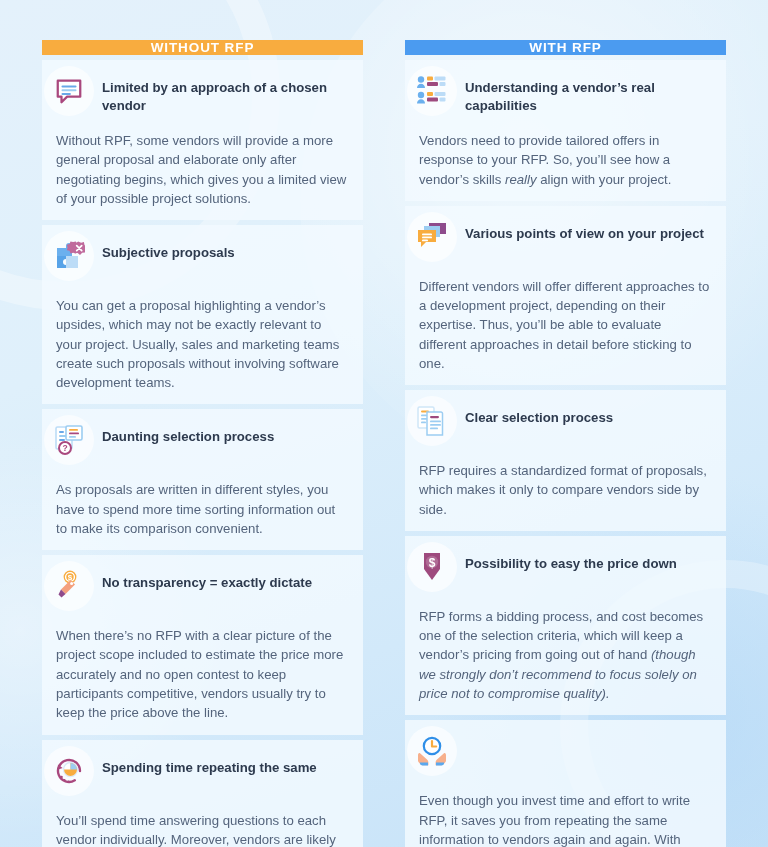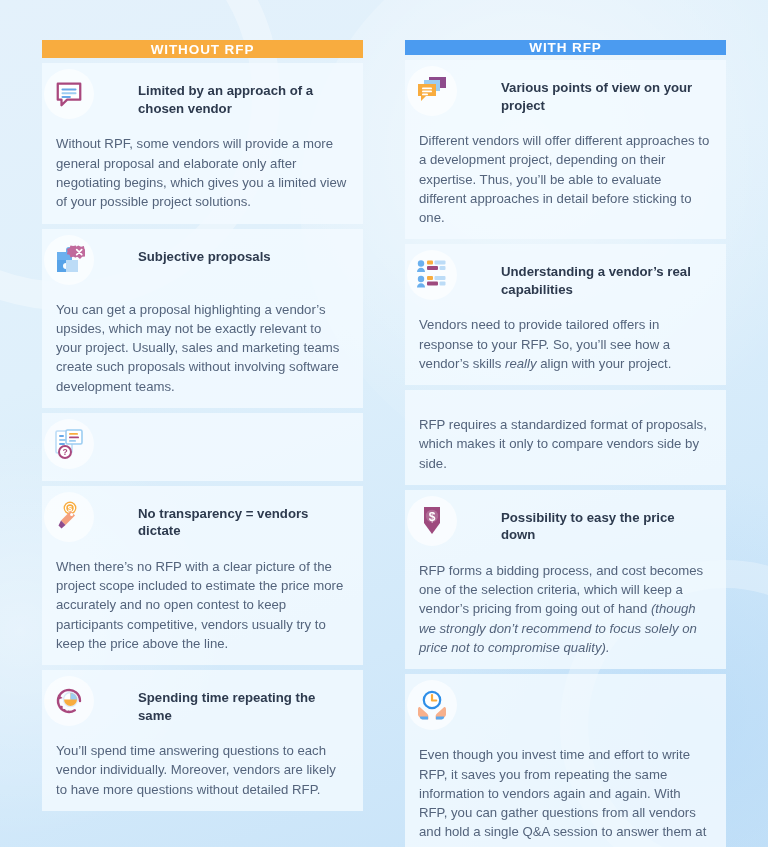--- a/index.html
+++ b/index.html
@@ -68,21 +68,20 @@
     background: rgba(255,255,255,.62);
     display: flex; align-items: center; justify-content: center;
   }
   .icon-wrap svg { display: block; }
   .card-title {
     font-size: 13.2px;
     font-weight: bold;
     color: #2d3a4e;
     line-height: 1.33;
     padding-top: 9px;
-    margin-left: 36px;
   }
   .card-body {
     font-size: 13.2px;
     line-height: 1.46;
     color: #54647c;
     margin-top: 15px;
   }
   .card-body i { font-style: italic; }
 
   
@@ -142,35 +141,37 @@
       <rect x="6" y="11" width="8" height="2" rx="1" fill="#9ccdf2"></rect>
       <rect x="6" y="15" width="6" height="2" rx="1" fill="#68a8e8"></rect>
       <rect x="13" y="2" width="16" height="14" rx="1.5" fill="#ffffff" stroke="#9ccdf2" stroke-width="1.6"></rect>
       <rect x="16" y="5" width="9" height="1.8" rx=".9" fill="#f8ac3f"></rect>
       <rect x="16" y="8.5" width="10" height="1.8" rx=".9" fill="#a9487e"></rect>
       <rect x="16" y="12" width="7" height="1.8" rx=".9" fill="#9ccdf2"></rect>
       <circle cx="12" cy="24" r="6" fill="#ffffff" stroke="#a9487e" stroke-width="2"></circle>
       <text x="12" y="27.4" font-size="8.5" font-family="Liberation Sans, sans-serif" font-weight="bold" fill="#a9487e" text-anchor="middle">?</text>
     </svg>
             </div>
-          </div>
+            <div class="card-title">Daunting selection process</div>
+          </div>
+          <div class="card-body">As proposals are written in different styles, you have to spend more time sorting information out to make its comparison convenient.</div>
         </div>
         <div class="card">
           <div class="card-head">
             <div class="icon-wrap">
     <svg width="32" height="32" viewBox="0 0 32 32">
       <circle cx="17" cy="7" r="6.4" fill="#f8ac3f"></circle>
       <circle cx="17" cy="7" r="4.4" fill="none" stroke="#ffffff" stroke-width="1.4"></circle>
       <text x="17" y="10.2" font-size="8" font-family="Liberation Sans, sans-serif" font-weight="bold" fill="#ffffff" text-anchor="middle">$</text>
       <path d="M22 14.5L12.5 24 8 19.5 17.5 10z" fill="#f4a07e"></path>
       <path d="M12.5 24l-4 3.5-3-3L8 19.5z" fill="#8e4b8c"></path>
       <circle cx="18.6" cy="13.6" r="1.5" fill="#ffffff"></circle>
     </svg>
             </div>
-            <div class="card-title">No transparency = vendors dictate</div>
+            <div class="card-title">No transparency = exactly dictate</div>
           </div>
           <div class="card-body">When there’s no RFP with a clear picture of the project scope included to estimate the price more accurately and no open contest to keep participants competitive, vendors usually try to keep the price above the line.</div>
         </div>
         <div class="card grow">
           <div class="card-head">
             <div class="icon-wrap">
     <svg width="32" height="32" viewBox="0 0 32 32">
       <path d="M27 16a11 11 0 1 0-5.2 9.3" fill="none" stroke="#a9487e" stroke-width="2.4" stroke-linecap="round"></path>
       <path d="M5 9.5l-.4 5.2 5-1.6z" fill="#a9487e"></path>
       <circle cx="17.5" cy="14.5" r="7" fill="#ffffff" stroke="#dbeaf8" stroke-width="1.4"></circle>
@@ -181,36 +182,20 @@
       <circle cx="15.5" cy="26.5" r="1" fill="#a9487e"></circle>
     </svg>
             </div>
             <div class="card-title">Spending time repeating the same</div>
           </div>
           <div class="card-body">You’ll spend time answering questions to each vendor individually. Moreover, vendors are likely to have more questions without detailed RFP.</div>
         </div>
       </div>
       <div class="column">
         <div class="col-header with">WITH RFP</div>
-        <div class="card">
-          <div class="card-head">
-            <div class="icon-wrap">
-    <svg width="32" height="32" viewBox="0 0 32 32">
-      <path d="M13 2h17v11H19l-4 4v-4h-2z" fill="#8e4b8c"></path>
-      <path d="M8 5h16v11H15l-4 4v-4H8z" fill="#9ccdf2"></path>
-      <path d="M2 9h18v12H10l-5 5v-5H2z" fill="#f8ac3f"></path>
-      <rect x="6" y="12.5" width="10" height="1.8" rx=".9" fill="#ffffff"></rect>
-      <rect x="6" y="15.5" width="10" height="1.8" rx=".9" fill="#ffffff"></rect>
-      <rect x="6" y="18.5" width="6" height="1.8" rx=".9" fill="#ffffff"></rect>
-    </svg>
-            </div>
-            <div class="card-title">Various points of view on your project</div>
-          </div>
-          <div class="card-body">Different vendors will offer different approaches to a development project, depending on their expertise. Thus, you’ll be able to evaluate different approaches in detail before sticking to one.</div>
-        </div>
         <div class="card">
           <div class="card-head">
             <div class="icon-wrap">
     <svg width="32" height="32" viewBox="0 0 32 32">
       <circle cx="5" cy="4.5" r="3.2" fill="#6bb0ee"></circle>
       <path d="M1 13c0-2.6 1.8-4.3 4-4.3S9 10.4 9 13z" fill="#6bb0ee"></path>
       <rect x="11" y="1.5" width="6" height="4" rx="1" fill="#f8ac3f"></rect>
       <rect x="18.5" y="1.5" width="11" height="4" rx="1" fill="#bcdcf7"></rect>
       <rect x="11" y="7" width="11" height="4" rx="1" fill="#9e4a7e"></rect>
       <rect x="23.5" y="7" width="6" height="4" rx="1" fill="#bcdcf7"></rect>
@@ -220,20 +205,53 @@
       <rect x="18.5" y="17" width="11" height="4" rx="1" fill="#bcdcf7"></rect>
       <rect x="11" y="22.5" width="11" height="4" rx="1" fill="#9e4a7e"></rect>
       <rect x="23.5" y="22.5" width="6" height="4" rx="1" fill="#bcdcf7"></rect>
     </svg>
             </div>
             <div class="card-title">Understanding a vendor’s real capabilities</div>
           </div>
           <div class="card-body"><span>Vendors need to provide tailored offers in response to your RFP. So, you’ll see how a vendor’s skills </span><i>really</i><span> align with your project.</span></div>
         </div>
         <div class="card">
+          <div class="card-head">
+            <div class="icon-wrap">
+    <svg width="32" height="32" viewBox="0 0 32 32">
+      <path d="M13 2h17v11H19l-4 4v-4h-2z" fill="#8e4b8c"></path>
+      <path d="M8 5h16v11H15l-4 4v-4H8z" fill="#9ccdf2"></path>
+      <path d="M2 9h18v12H10l-5 5v-5H2z" fill="#f8ac3f"></path>
+      <rect x="6" y="12.5" width="10" height="1.8" rx=".9" fill="#ffffff"></rect>
+      <rect x="6" y="15.5" width="10" height="1.8" rx=".9" fill="#ffffff"></rect>
+      <rect x="6" y="18.5" width="6" height="1.8" rx=".9" fill="#ffffff"></rect>
+    </svg>
+            </div>
+            <div class="card-title">Various points of view on your project</div>
+          </div>
+          <div class="card-body">Different vendors will offer different approaches to a development project, depending on their expertise. Thus, you’ll be able to evaluate different approaches in detail before sticking to one.</div>
+        </div>
+        <div class="card">
+          <div class="card-head">
+            <div class="icon-wrap">
+    <svg width="32" height="32" viewBox="0 0 32 32">
+      <rect x="2" y="2" width="16" height="21" rx="1.5" fill="#ffffff" stroke="#cfe6f8" stroke-width="1.5"></rect>
+      <rect x="5" y="5.5" width="8" height="2" rx="1" fill="#f8ac3f"></rect>
+      <rect x="5" y="9.5" width="6" height="1.8" rx=".9" fill="#9ccdf2"></rect>
+      <rect x="5" y="13" width="7" height="1.8" rx=".9" fill="#9ccdf2"></rect>
+      <rect x="5" y="16.5" width="5" height="1.8" rx=".9" fill="#9ccdf2"></rect>
+      <path d="M11 7h14a1.5 1.5 0 0 1 1.5 1.5V30H11z" fill="#ffffff" stroke="#9ccdf2" stroke-width="1.5"></path>
+      <rect x="14" y="11" width="9" height="2.2" rx="1.1" fill="#9e4a7e"></rect>
+      <rect x="14" y="15.5" width="11" height="1.8" rx=".9" fill="#9ccdf2"></rect>
+      <rect x="14" y="19" width="11" height="1.8" rx=".9" fill="#9ccdf2"></rect>
+      <rect x="14" y="22.5" width="8" height="1.8" rx=".9" fill="#9ccdf2"></rect>
+    </svg>
+            </div>
+            <div class="card-title">Clear selection process</div>
+          </div>
           <div class="card-body">RFP requires a standardized format of proposals, which makes it only to compare vendors side by side.</div>
         </div>
         <div class="card">
           <div class="card-head">
             <div class="icon-wrap">
     <svg width="32" height="32" viewBox="0 0 32 32">
       <path d="M8 2h16v16l-8 11L8 18z" fill="#9e4a7e"></path>
       <circle cx="16" cy="11" r="6.2" fill="#ffffff" opacity=".18"></circle>
       <text x="16" y="15.5" font-size="12" font-family="Liberation Sans, sans-serif" font-weight="bold" fill="#ffffff" text-anchor="middle">$</text>
     </svg>

